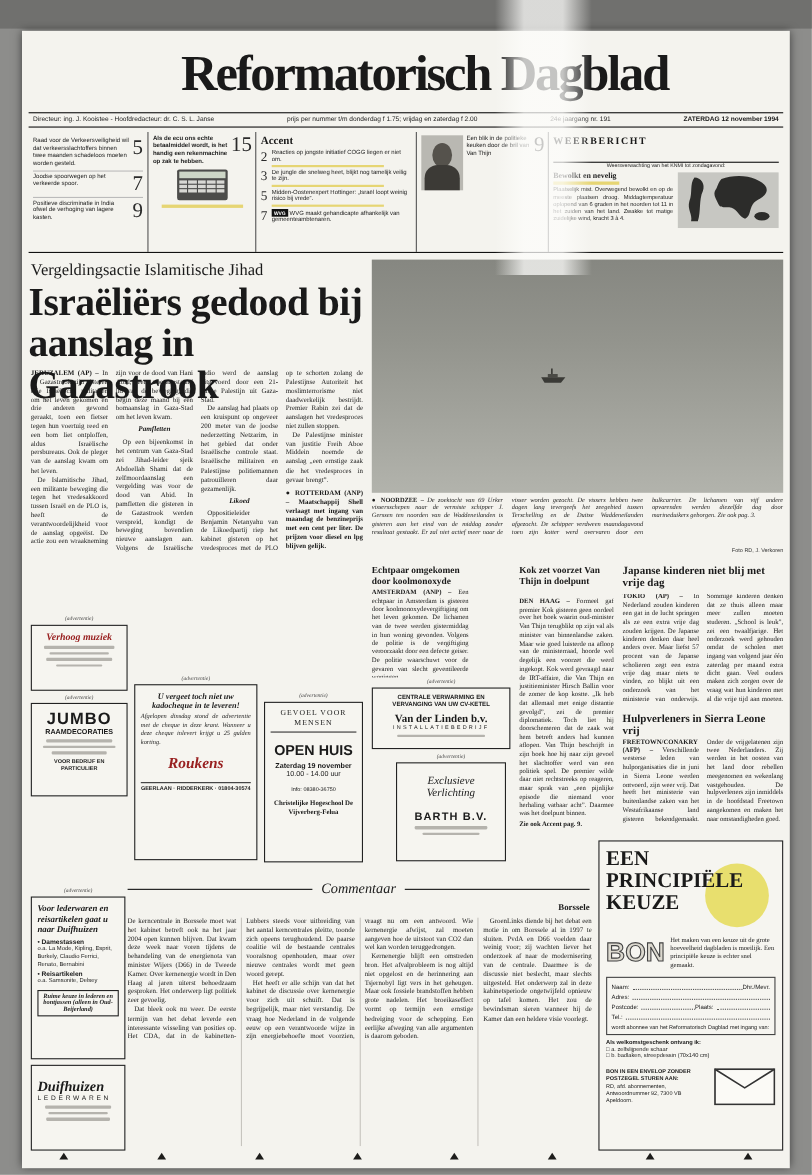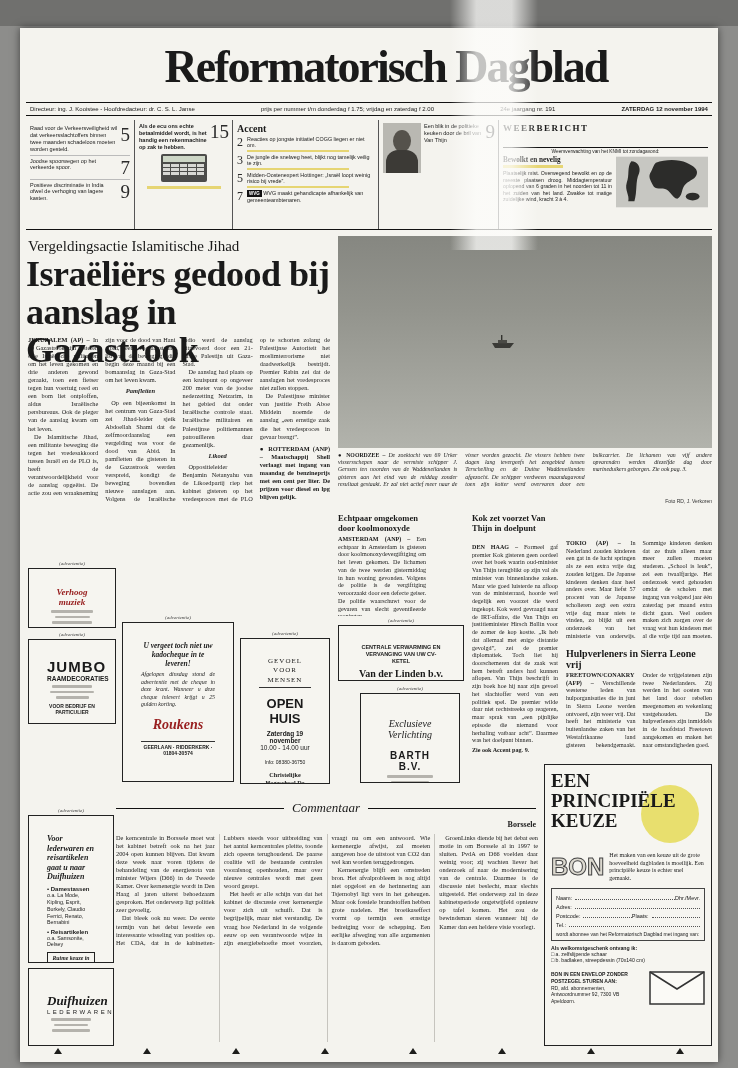--- a/index.html
+++ b/index.html
@@ -56,21 +56,21 @@
   .photo{background:linear-gradient(#868781 0%,#93948d 35%,#a1a29b 65%,#b2b3ac 100%);position:relative;overflow:hidden}
   .boat{position:absolute;left:40%;top:46%}
   .caption{font-size:5.8px;line-height:1.25;column-count:3;column-gap:8px}
   .credit{font-size:5px;text-align:right;color:#333}
   .h2{font-weight:bold;line-height:1.12}
   .artbody{font-size:6.1px;line-height:1.27;overflow:hidden}
   .twocol{column-count:2;column-gap:7px}
   .more{font-weight:bold;text-indent:0!important;margin-top:2px!important}
   
   .adlabel{font-style:italic;font-size:5px;text-align:center;color:#444}
-  .adbox{border:1px solid #222;background:#f6f5f0;box-sizing:border-box;padding:18px;overflow:hidden}
+  .adbox{border:1px solid #222;background:#f6f5f0;box-sizing:border-box;padding:5px;overflow:hidden}
   .sk{height:2.5px;background:#b5b3ad;margin:3px auto;border-radius:1px}
   .red{color:#982020}
   .dots{flex:1;border-bottom:1px dotted #555;margin:0 0 1px 3px}
   .formrow{display:flex;align-items:flex-end;font-size:5.5px;margin:3px 0}
   .tri{width:0;height:0;border-left:4px solid transparent;border-right:4px solid transparent;border-bottom:6px solid #1d1d1b}
   .cm-rule{flex:1;height:1px;background:#111}
   .cmcols{column-count:4;column-gap:9px;column-rule:1px solid #c6c4be;font-size:6.3px;line-height:1.28;text-align:justify;height:100%;overflow:hidden}
   .cmcols p{margin:0;text-indent:6px}
   .cmcols p.first{text-indent:0}
 </style>
@@ -262,20 +262,21 @@
     <div class="sk" style="width:75%"></div>
     <div class="sk" style="width:60%"></div>
   </div>
 
   <div class="abs h2 serif" style="left:452px;top:486px;width:86px;font-size:8.5px">Kok zet voorzet Van Thijn in doelpunt</div>
   <div class="abs artbody just serif" style="left:452px;top:516px;width:86px;height:216px">
     <p class="first"><b>DEN HAAG –</b> <span>Formeel gaf premier Kok gisteren geen oordeel over het boek waarin oud-minister Van Thijn terugblikt op zijn val als minister van binnenlandse zaken. Maar wie goed luisterde na afloop van de ministerraad, hoorde wel degelijk een voorzet die werd ingekopt. Kok werd gevraagd naar de IRT-affaire, die Van Thijn en justitieminister Hirsch Ballin voor de zomer de kop kostte. „Ik heb dat allemaal met enige distantie gevolgd”, zei de premier diplomatiek. Toch liet hij doorschemeren dat de zaak wat hem betreft anders had kunnen aflopen. Van Thijn beschrijft in zijn boek hoe hij naar zijn gevoel het slachtoffer werd van een politiek spel. De premier wilde daar niet rechtstreeks op reageren, maar sprak van „een pijnlijke episode die niemand voor herhaling vatbaar acht”. Daarmee was het doelpunt binnen.</span></p>
     <p class="more">Zie ook Accent pag. 9.</p>
   </div>
 
+  <div class="abs h2 serif" style="left:546px;top:486px;width:146px;font-size:10px">Japanse kinderen niet blij met vrije dag</div>
   <div class="abs artbody just serif twocol" style="left:546px;top:512px;width:146px;height:102px">
     <p class="first"><b>TOKIO (AP) –</b> <span>In Nederland zouden kinderen een gat in de lucht springen als ze een extra vrije dag zouden krijgen. De Japanse kinderen denken daar heel anders over. Maar liefst 57 procent van de Japanse scholieren zegt een extra vrije dag maar niets te vinden, zo blijkt uit een onderzoek van het ministerie van onderwijs. Sommige kinderen denken dat ze thuis alleen maar meer zullen moeten studeren. „School is leuk”, zei een twaalfjarige. Het onderzoek werd gehouden omdat de scholen met ingang van volgend jaar één zaterdag per maand extra dicht gaan. Veel ouders maken zich zorgen over de vraag wat hun kinderen met al die vrije tijd aan moeten. Japanse scholieren behoren tot de hardst werkende ter wereld; velen gaan na schooltijd naar bijlesinstituten.</span></p>
   </div>
 
   <div class="abs h2 serif" style="left:546px;top:620px;width:146px;font-size:10px">Hulpverleners in Sierra Leone vrij</div>
   <div class="abs artbody just serif twocol" style="left:546px;top:644px;width:146px;height:86px">
     <p class="first"><b>FREETOWN/CONAKRY (AFP) –</b> <span>Verschillende westerse leden van hulporganisaties die in juni in Sierra Leone werden ontvoerd, zijn weer vrij. Dat heeft het ministerie van buitenlandse zaken van het Westafrikaanse land gisteren bekendgemaakt. Onder de vrijgelatenen zijn twee Nederlanders. Zij werden in het oosten van het land door rebellen meegenomen en wekenlang vastgehouden. De hulpverleners zijn inmiddels in de hoofdstad Freetown aangekomen en maken het naar omstandigheden goed.</span></p>
   </div>
 
   <div class="abs adbox" style="left:524px;top:736px;width:168px;height:282px;padding:6px">

